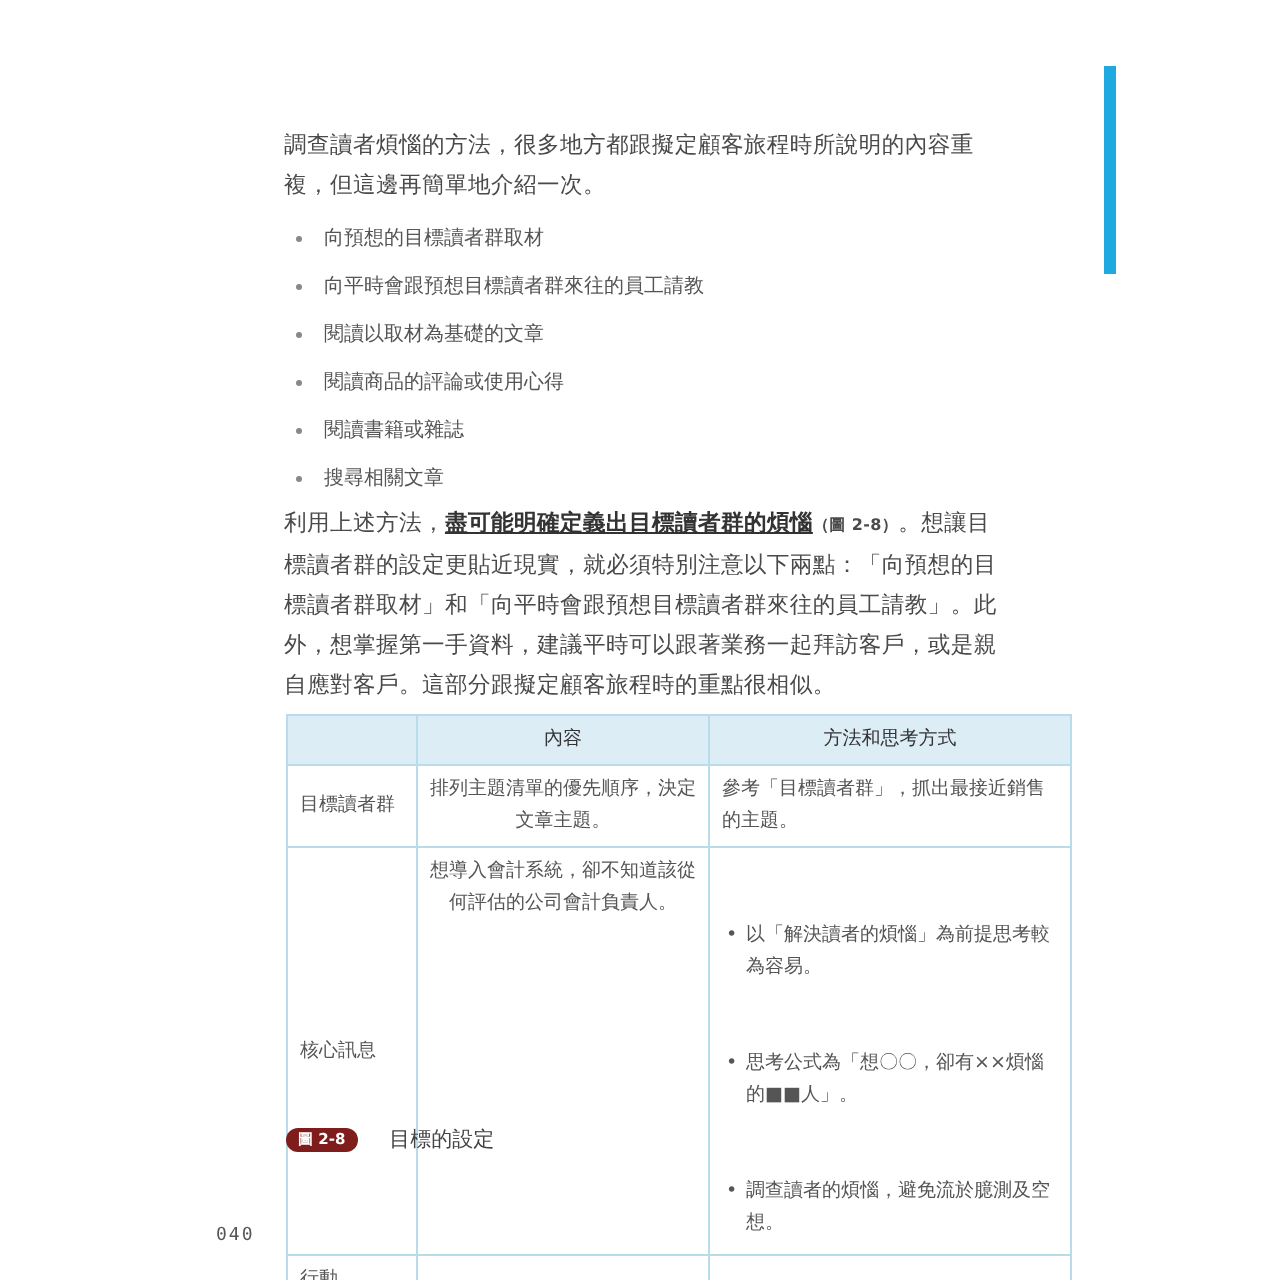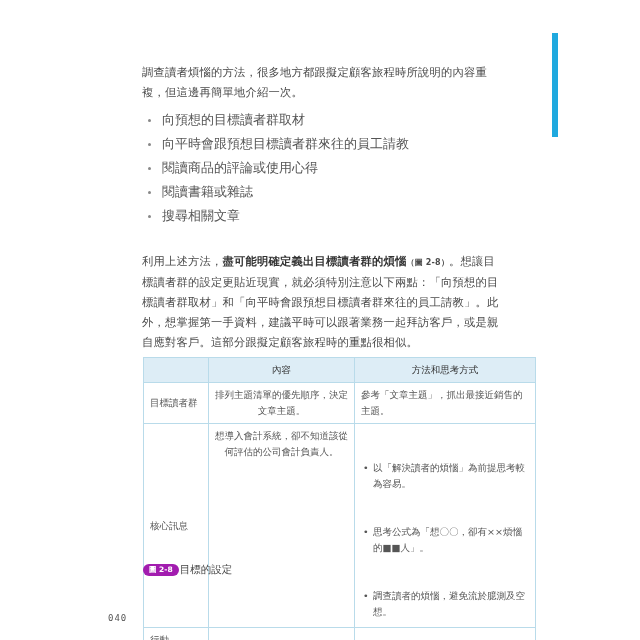--- a/index.html
+++ b/index.html
@@ -2,66 +2,67 @@
 <html><head>
 <meta charset="utf-8">
 <style>
   html, body { margin:0; padding:0; }
   body { width:640px; height:640px; background:#ffffff; position:relative; overflow:hidden;
          font-family:"DejaVu Sans", sans-serif; color:#444; }
   .accent-bar { position:absolute; left:552px; top:33px; width:6px; height:104px; background:#1fa9df; }
   .para { position:absolute; left:142px; width:360px; font-size:11.3px; line-height:20px; color:#4a4a4a; letter-spacing:0.2px; }
   .p1 { top:63px; }
   .bullets { position:absolute; left:148px; top:108px; margin:0; padding:0; list-style:none; }
-  .bullets li { font-size:13px; height:24px; line-height:24px; color:#555; }
+  .bullets li { font-size:10px; height:24px; line-height:24px; color:#555; }
   .bullets .dot { display:inline-block; width:3px; height:3px; background:#888; border-radius:50%; vertical-align:middle; margin-right:11px; }
   .p2 { top:252px; }
-  .bold { font-weight:bold; color:#333; }
+  .bold { font-weight:bold; color:#333;text-decoration:underline; }
   .fig-ref { font-size:8px; font-weight:bold; }
   table.grid { position:absolute; left:143px; top:357px; width:393px; border-collapse:collapse; font-size:9.5px; color:#555; }
   table.grid td, table.grid th { border:1px solid #b9dbea; vertical-align:top; padding:4px 6px; line-height:16px; }
   table.grid th { background:#ddedf6; font-weight:normal; color:#333; height:16px; text-align:center; vertical-align:middle; }
   .c0 { width:52px; vertical-align:middle !important; }
   .c1 { width:133px;text-align:center; }
   table.grid td.c0 { vertical-align:middle; }
   .sub-bullets { margin:0; padding:0; list-style:none; }
   .sub-bullets li { position:relative; padding-left:12px; margin-bottom:3px;margin-top:32px; }
   .sub-bullets li::before { content:"•"; position:absolute; left:2px; top:0; }
   .caption { position:absolute; left:143px; top:563px; display:flex; align-items:center; font-size:10.5px; color:#444; }
-  .caption .tag { background:#a21caf; color:#fff; border-radius:8px; font-size:7.5px; font-weight:bold; padding:1px 6px; margin-right:1px; }
+  .caption .tag { background:#7f1d1d; color:#fff; border-radius:8px; font-size:7.5px; font-weight:bold; padding:1px 6px; margin-right:16px; }
   .pagenum { position:absolute; left:108px; top:613px; font-family:"DejaVu Sans Mono", monospace; font-size:9px; color:#555; letter-spacing:1px; }
 </style>
 </head>
 <body>
 
 <div class="accent-bar"></div>
 
 <div class="para p1">調查讀者煩惱的方法，很多地方都跟擬定顧客旅程時所說明的內容重複，但這邊再簡單地介紹一次。</div>
 
 <ul class="bullets">
   <li><span class="dot"></span><span>向預想的目標讀者群取材</span></li>
   <li><span class="dot"></span><span>向平時會跟預想目標讀者群來往的員工請教</span></li>
+  <li><span class="dot"></span><span>閱讀以取材為基礎的文章</span></li>
   <li><span class="dot"></span><span>閱讀商品的評論或使用心得</span></li>
   <li><span class="dot"></span><span>閱讀書籍或雜誌</span></li>
   <li><span class="dot"></span><span>搜尋相關文章</span></li>
 </ul>
 
 <div class="para p2"><span>利用上述方法，</span><span class="bold">盡可能明確定義出目標讀者群的煩惱</span><span class="fig-ref">（圖 2-8）</span><span>。想讓目標讀者群的設定更貼近現實，就必須特別注意以下兩點：「向預想的目標讀者群取材」和「向平時會跟預想目標讀者群來往的員工請教」。此外，想掌握第一手資料，建議平時可以跟著業務一起拜訪客戶，或是親自應對客戶。這部分跟擬定顧客旅程時的重點很相似。</span></div>
 
 <table class="grid">
   <tbody>
       <tr>
     <th class="c0"></th>
     <th class="c1">內容</th>
     <th>方法和思考方式</th>
   </tr>
   <tr>
     <td class="c0">目標讀者群</td>
     <td class="c1">排列主題清單的優先順序，決定文章主題。</td>
-    <td>參考「文章主題」，抓出最接近銷售的主題。</td>
+    <td>參考「目標讀者群」，抓出最接近銷售的主題。</td>
   </tr>
   <tr style="height:100px;">
     <td class="c0">核心訊息</td>
     <td class="c1">想導入會計系統，卻不知道該從何評估的公司會計負責人。</td>
     <td>
       <ul class="sub-bullets">
         <li>以「解決讀者的煩惱」為前提思考較為容易。</li>
         <li>思考公式為「想〇〇，卻有××煩惱的■■人」。</li>
         <li>調查讀者的煩惱，避免流於臆測及空想。</li>
       </ul>

